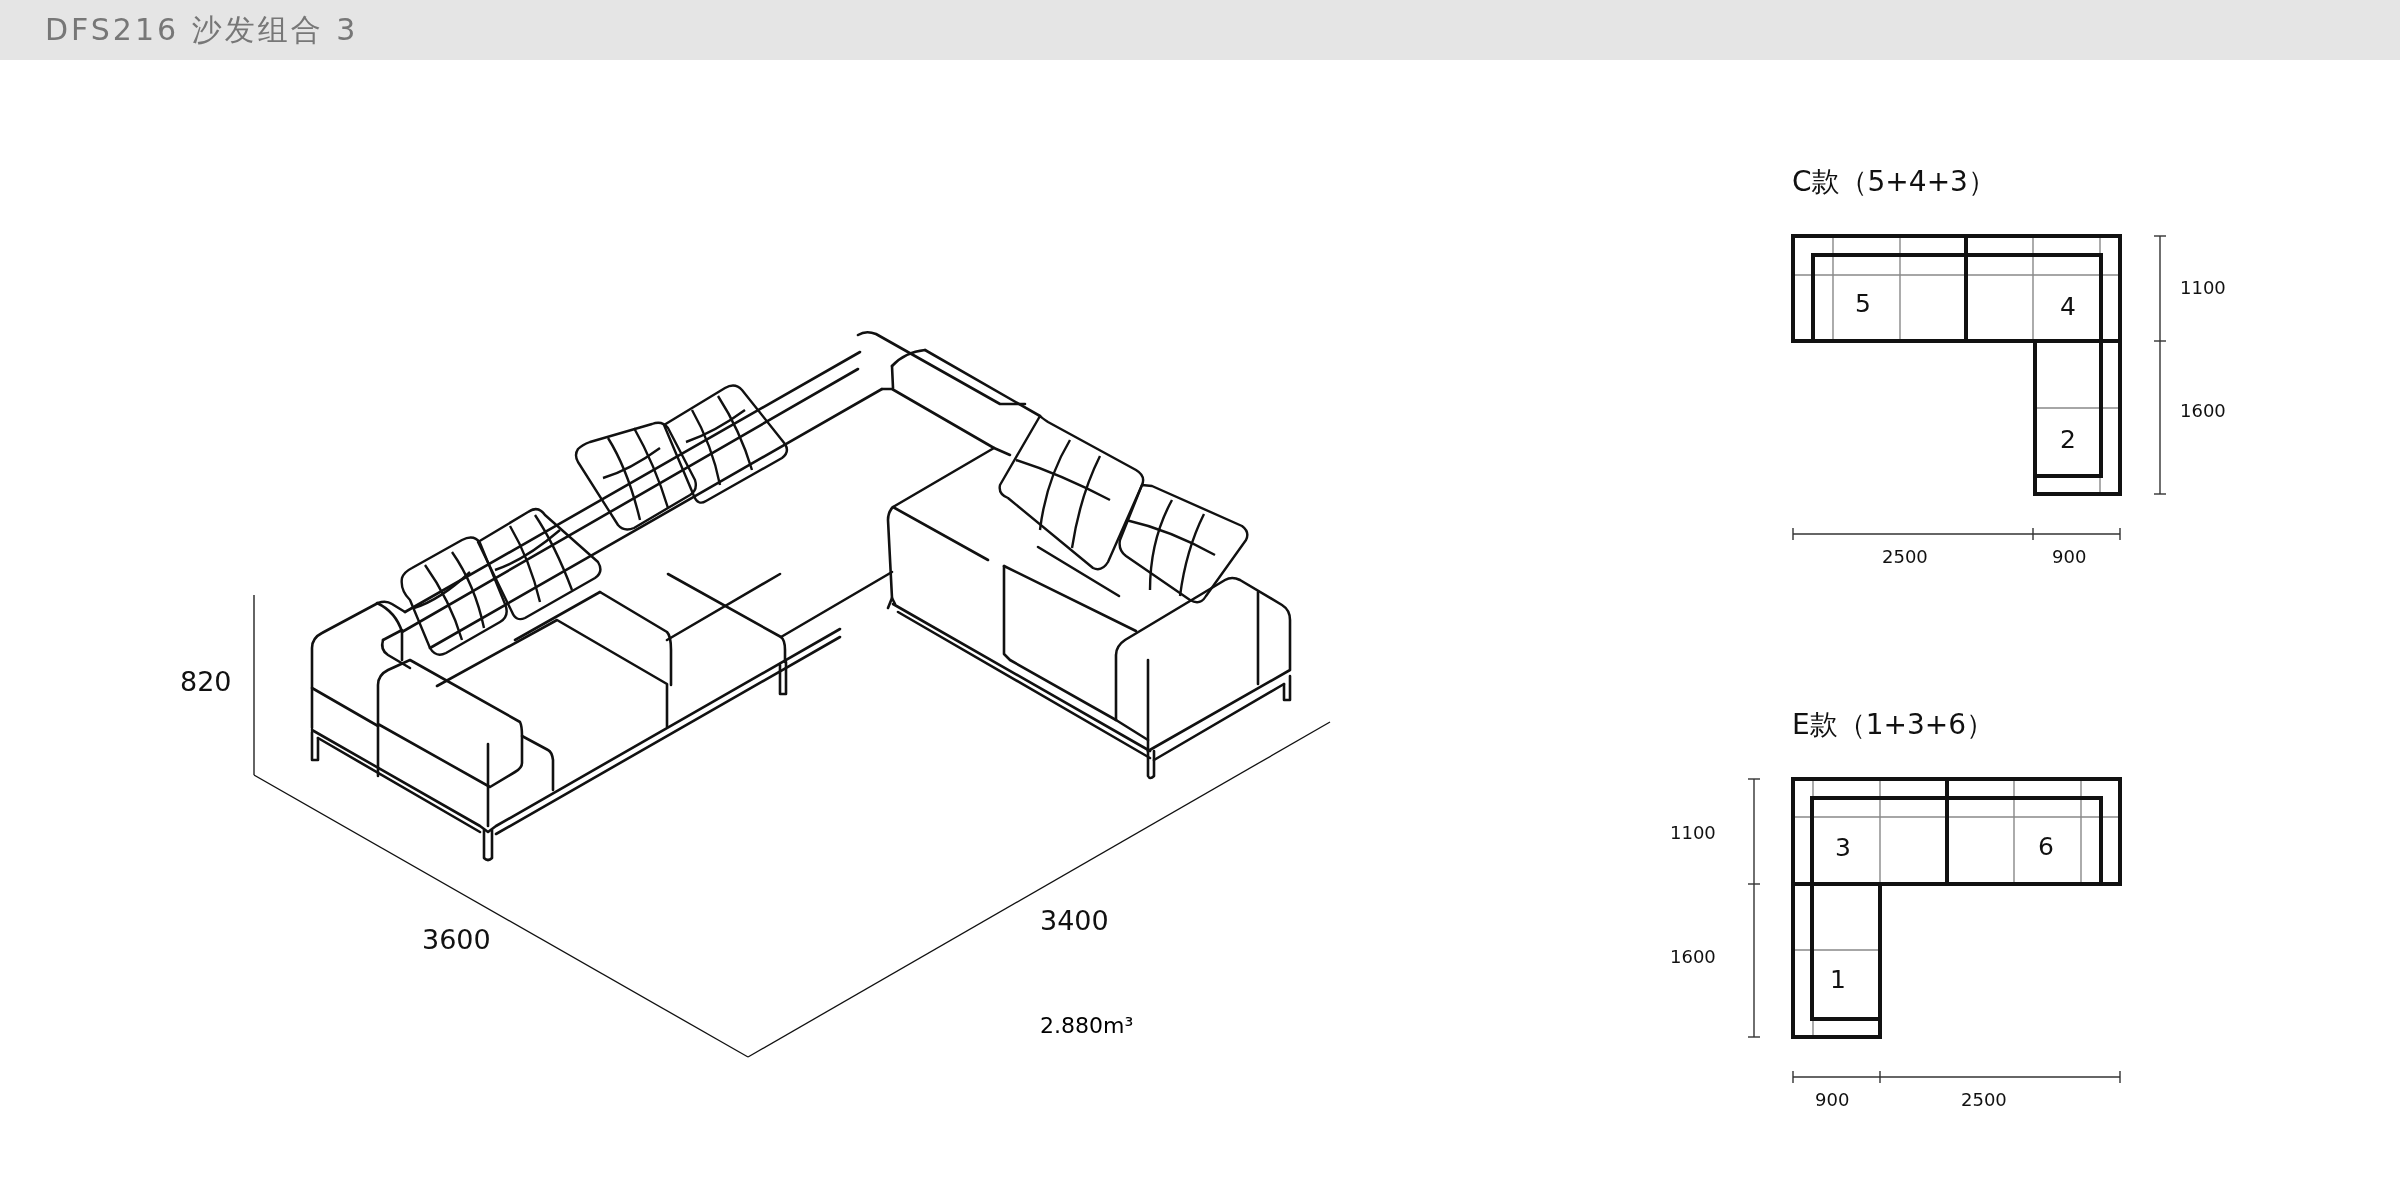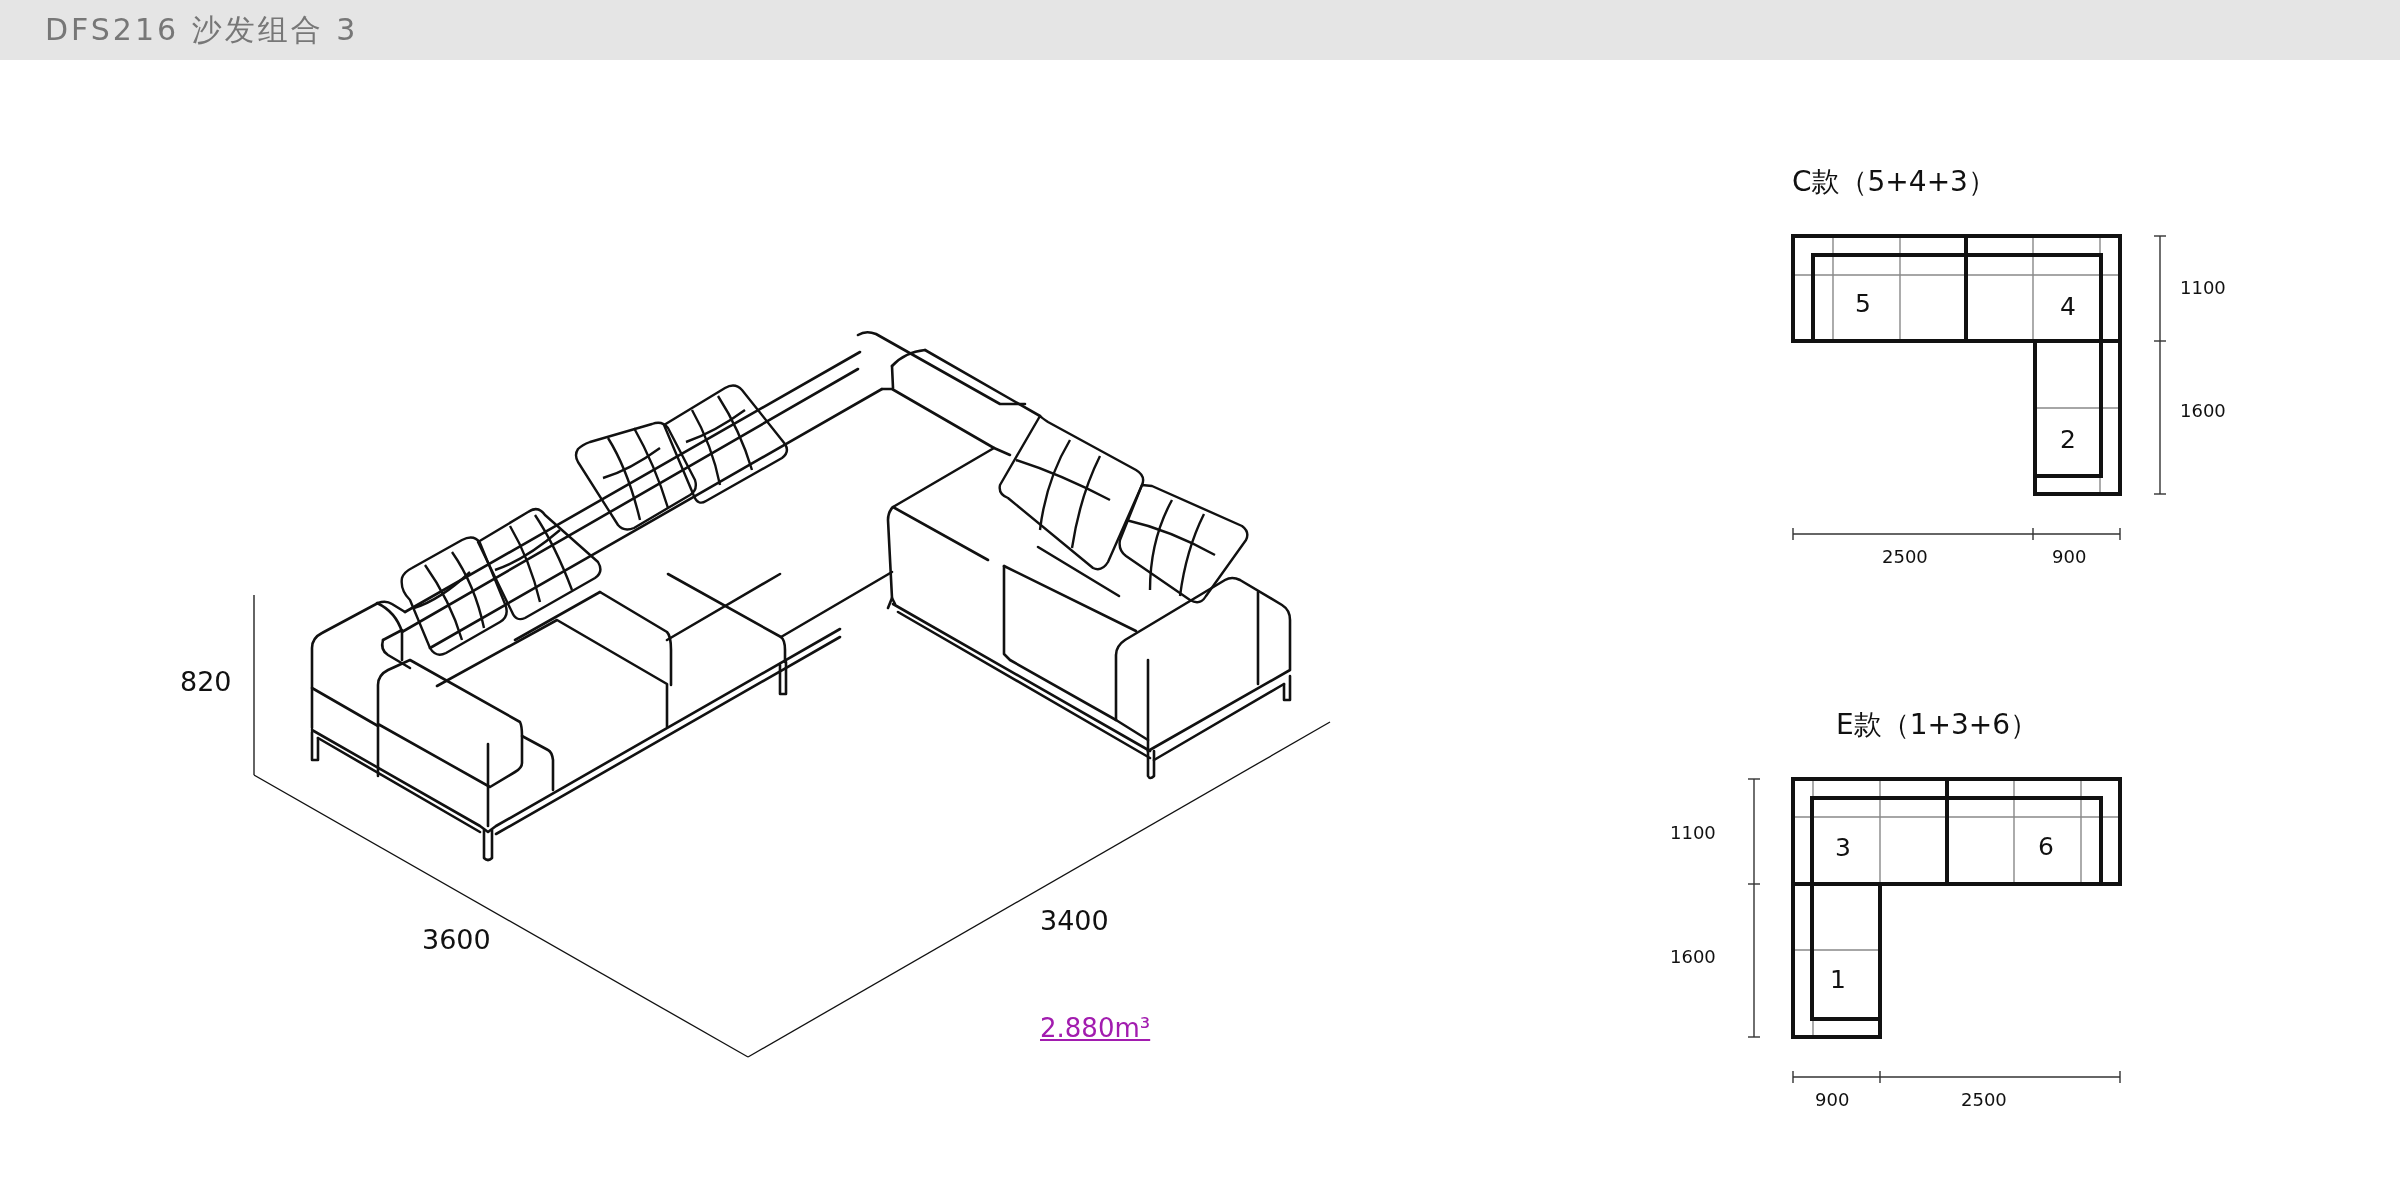--- a/index.html
+++ b/index.html
@@ -3,21 +3,21 @@
 <meta charset="utf-8">
 <style>
   html, body { margin:0; padding:0; background:#ffffff; }
   body { width:2400px; height:1200px; position:relative; overflow:hidden; font-family:"DejaVu Sans", sans-serif; }
   .header { position:absolute; left:0; top:0; width:2400px; height:60px; background:#e5e5e5; }
   .header-title { position:absolute; left:45px; top:10px; font-size:30px; letter-spacing:3px; color:#777777; font-family:"DejaVu Sans", sans-serif; }
   .label { position:absolute; color:#111; font-family:"DejaVu Sans", sans-serif; white-space:nowrap; }
   .dim { font-size:27px; }
   .dim-sm { font-size:18px; }
   .variant-title { font-size:28px; }
-  .volume { font-size:26px; color:#a21caf;text-decoration:underline; }
+  .volume { font-size:22px; color:#000000; }
   .num { font-size:25px; }
   svg.drawing { position:absolute; left:0; top:0; }
 </style>
 </head>
 <body>
 
 <div class="header">
   <div class="header-title">DFS216 沙发组合 3</div>
 </div>
 
@@ -184,20 +184,20 @@
 
 <div class="label variant-title" style="left:1792px; top:163px;">C款（5+4+3）</div>
 <div class="label num" style="left:1855px; top:289px;">5</div>
 <div class="label num" style="left:2060px; top:292px;">4</div>
 <div class="label num" style="left:2060px; top:425px;">2</div>
 <div class="label dim-sm" style="left:2180px; top:277px;">1100</div>
 <div class="label dim-sm" style="left:2180px; top:400px;">1600</div>
 <div class="label dim-sm" style="left:1882px; top:546px;">2500</div>
 <div class="label dim-sm" style="left:2052px; top:546px;">900</div>
 
-<div class="label variant-title" style="left:1792px; top:706px;margin-left:44px;">E款（1+3+6）</div>
+<div class="label variant-title" style="left:1792px; top:706px;">E款（1+3+6）</div>
 <div class="label num" style="left:1835px; top:833px;">3</div>
 <div class="label num" style="left:2038px; top:832px;">6</div>
 <div class="label num" style="left:1830px; top:965px;">1</div>
 <div class="label dim-sm" style="left:1670px; top:822px;">1100</div>
 <div class="label dim-sm" style="left:1670px; top:946px;">1600</div>
 <div class="label dim-sm" style="left:1815px; top:1089px;">900</div>
 <div class="label dim-sm" style="left:1961px; top:1089px;">2500</div>
 
 </body></html>

